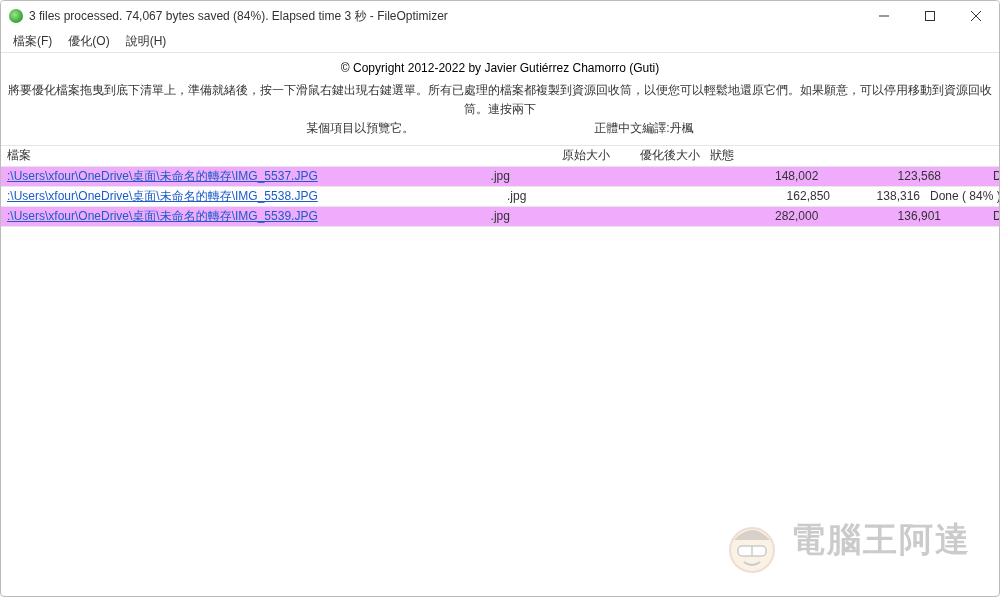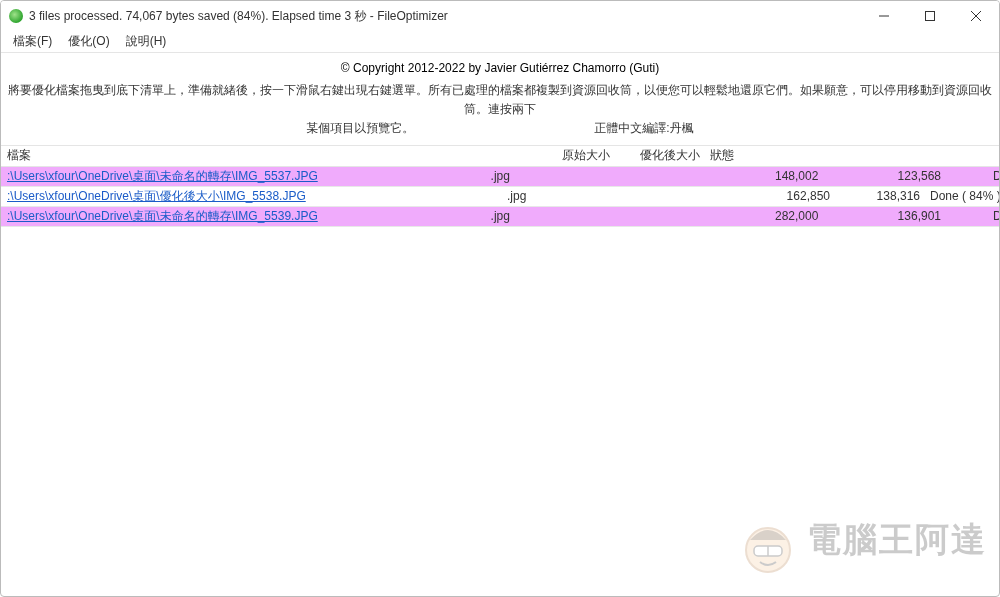--- a/index.html
+++ b/index.html
@@ -88,21 +88,21 @@
 }
 .row.alt { background: #f0abfc; gap: 42px; }
 .row .col-file a,
 .row .col-file span.link {
   color: #1a5cc8;
   text-decoration: underline;
   cursor: pointer;
 }
 .watermark {
   position: absolute;
-  right: 12px;
+  right: 28px;
   bottom: 18px;
   opacity: 0.25;
   text-align: right;
   pointer-events: none;
 }
 .wm-line1 { font-size: 34px; font-weight: 900; color: #333; font-family: "Microsoft JhengHei", sans-serif; letter-spacing: 2px;}
 .wm-line2 { font-size: 18px; color: #e25b5b; font-style: italic; font-family: Arial, sans-serif; margin-top: -4px;}
 .wm-face {
   display: inline-block;
   width: 60px; height: 60px;
@@ -160,21 +160,21 @@
 
 <div class="table-body">
   <div class="row alt">
     <div class="col col-file"><span class="link">:\Users\xfour\OneDrive\桌面\未命名的轉存\IMG_5537.JPG</span></div>
     <div class="col col-ext">.jpg</div>
     <div class="col col-orig">148,002</div>
     <div class="col col-opt">123,568</div>
     <div class="col col-stat">Done ( 83% ) in  2 秒</div>
   </div>
   <div class="row">
-    <div class="col col-file"><span class="link">:\Users\xfour\OneDrive\桌面\優化後大小\IMG_5538.JPG</span></div>
+    <div class="col col-file"><span class="link">:\Users\xfour\OneDrive\桌面\未命名的轉存\IMG_5538.JPG</span></div>
     <div class="col col-ext">.jpg</div>
     <div class="col col-orig">162,850</div>
     <div class="col col-opt">138,316</div>
     <div class="col col-stat">Done ( 84% ) in  1 秒</div>
   </div>
   <div class="row alt">
     <div class="col col-file"><span class="link">:\Users\xfour\OneDrive\桌面\未命名的轉存\IMG_5539.JPG</span></div>
     <div class="col col-ext">.jpg</div>
     <div class="col col-orig">282,000</div>
     <div class="col col-opt">136,901</div>

